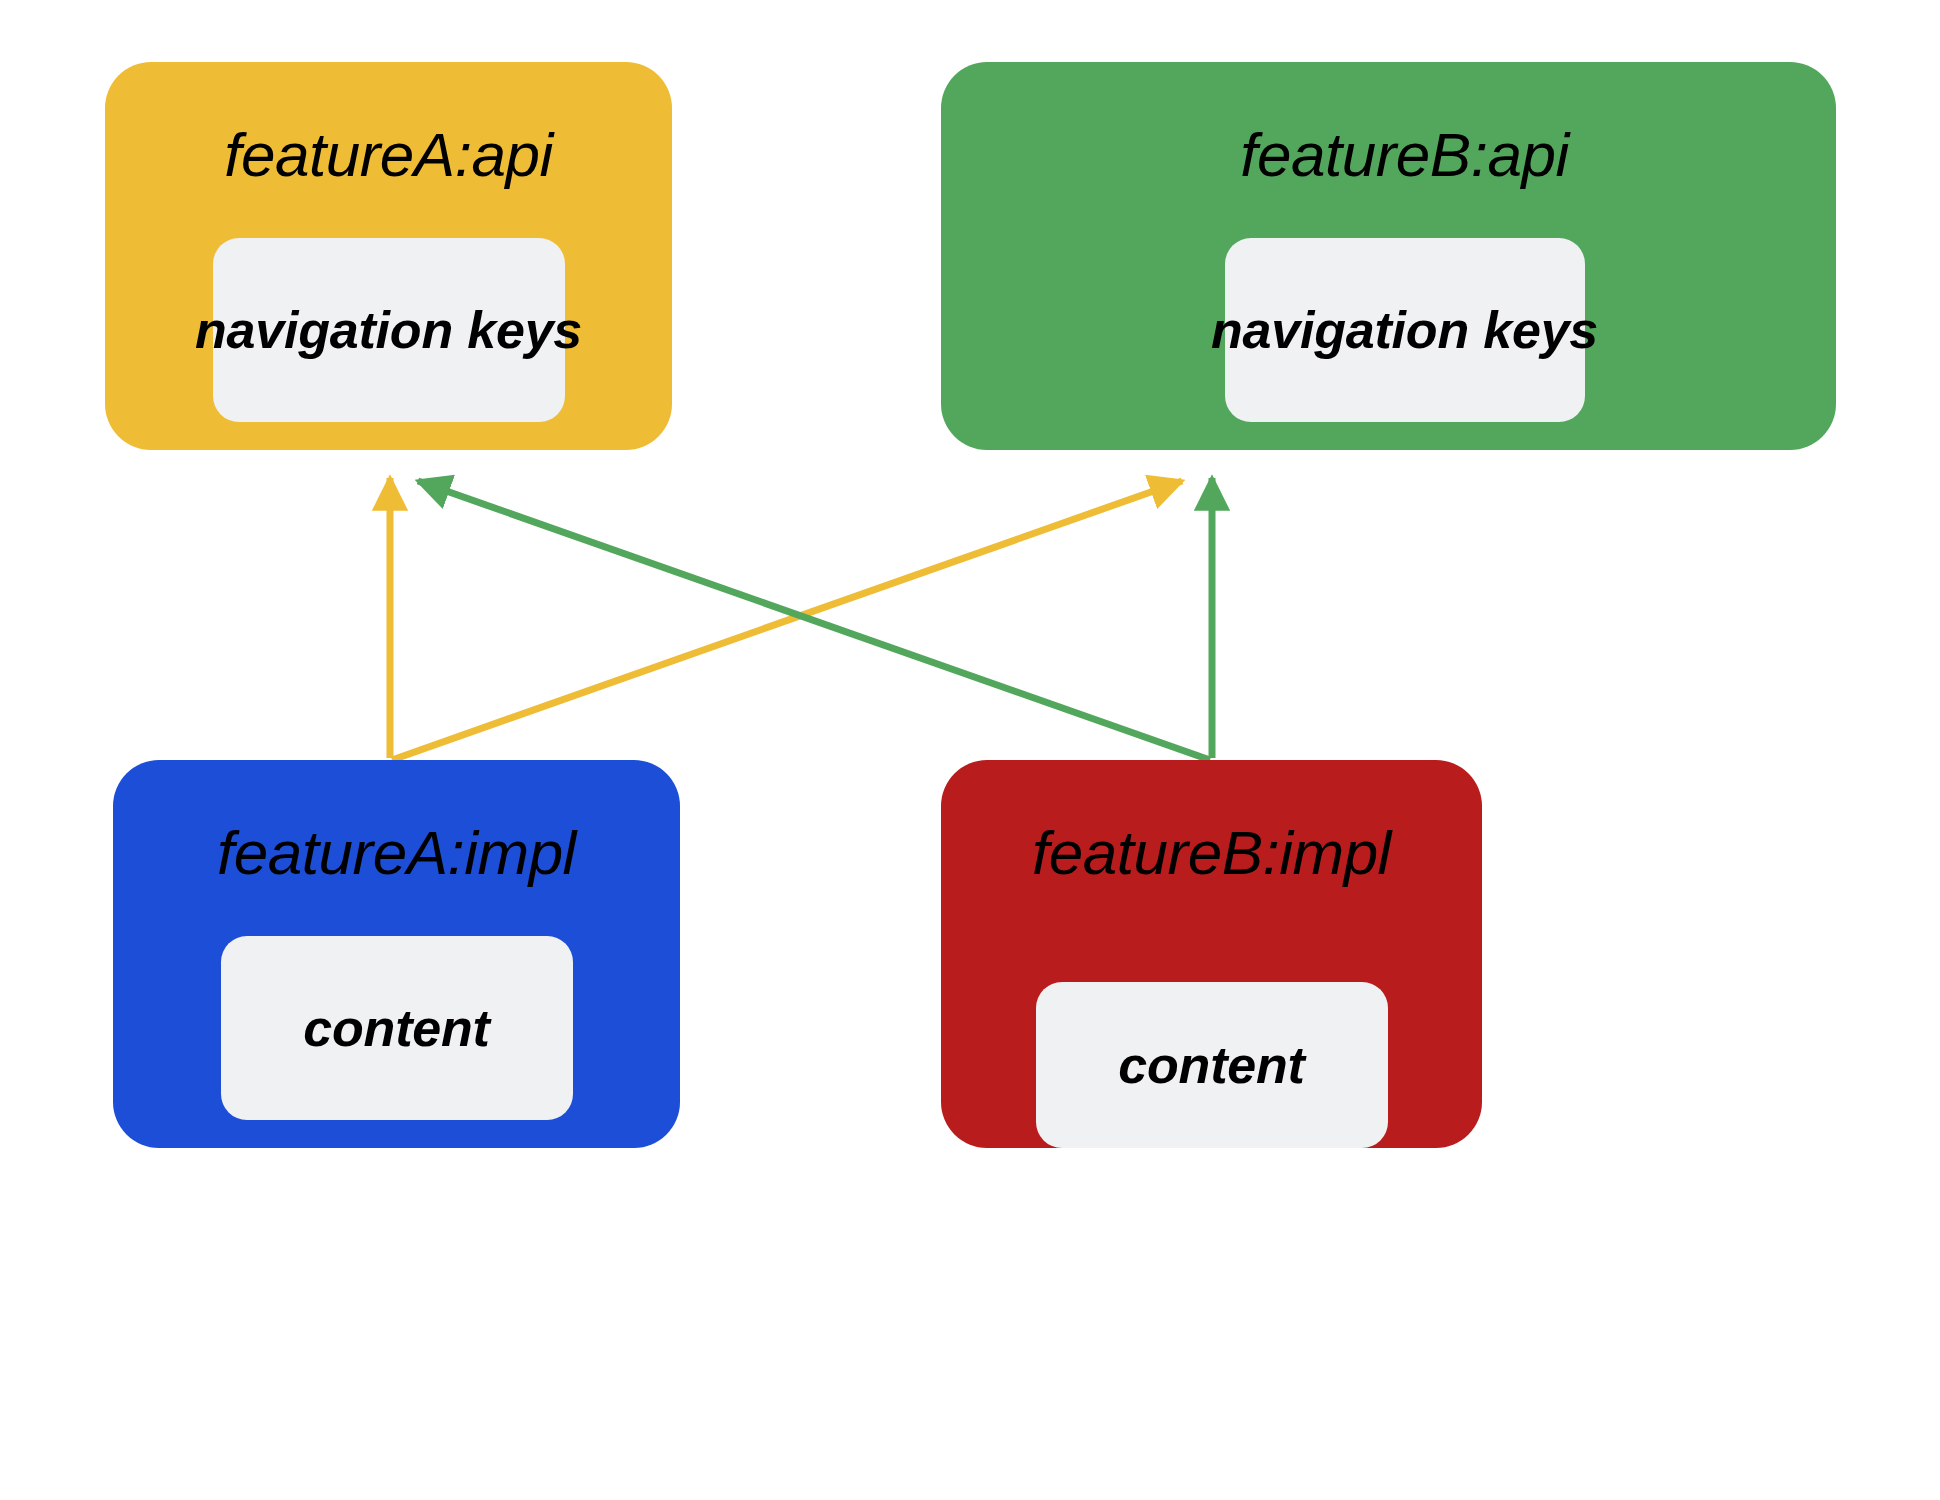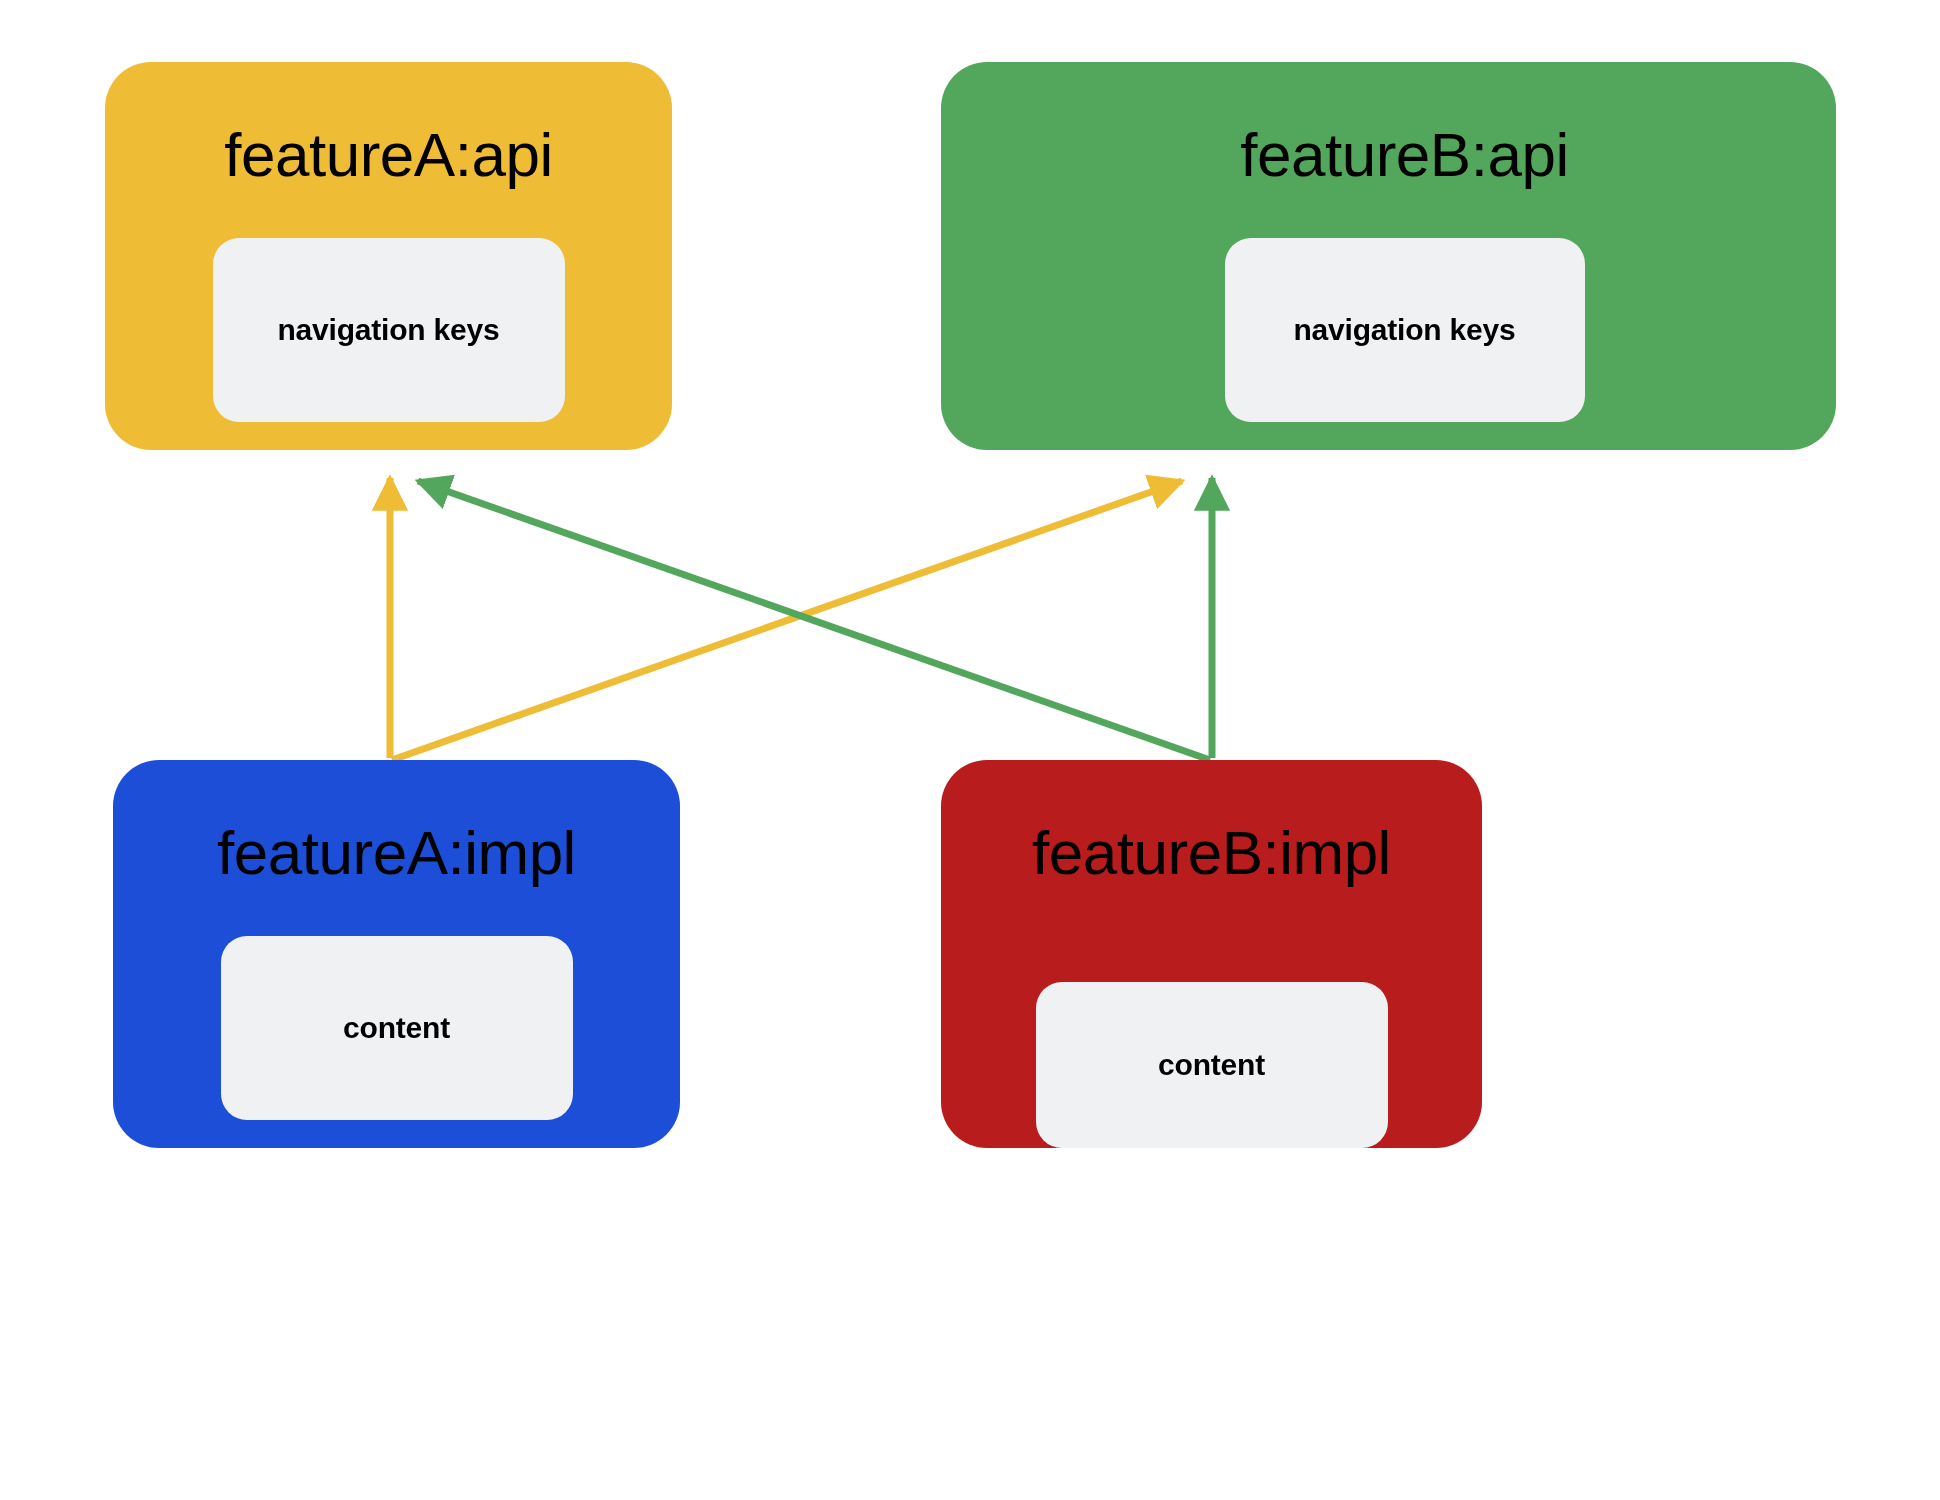--- a/index.html
+++ b/index.html
@@ -38,21 +38,21 @@
   }
   .inner-pill {
     box-sizing: border-box;
     background: #F0F1F3;
     border-radius: 26px;
     display: flex;
     align-items: center;
     justify-content: center;
   }
   .inner-pill-label {
-    font-size: 30px;
+    font-size: 52px;
     font-weight: 700;
     color: #000000;
     letter-spacing: -0.2px;
     line-height: 1;
     white-space: nowrap;
   }
 
   
   #card-featureA-api {
     left: 105px;  top: 62px;  width: 567px;  height: 388px;
@@ -96,21 +96,21 @@
     position: absolute;
     left: 0; top: 0;
     width: 1940px;
     height: 1500px;
     pointer-events: none;
   }
 </style>
 </head>
 <body>
 
-<div id="stage" style="background: rgb(255, 255, 255);">
+<div id="stage" style="background: rgb(255, 255, 255); font-style: italic;">
 
   <svg id="edges" viewBox="0 0 1940 1500" width="1940" height="1500" xmlns="http://www.w3.org/2000/svg">
     <defs>
       <marker id="arrow-yellow" viewBox="0 0 10 10" refX="9" refY="5" markerWidth="5.2" markerHeight="5.2" orient="auto-start-reverse">
         <path d="M 0 0 L 10 5 L 0 10 z" fill="#EFBC35"></path>
       </marker>
       <marker id="arrow-green" viewBox="0 0 10 10" refX="9" refY="5" markerWidth="5.2" markerHeight="5.2" orient="auto-start-reverse">
         <path d="M 0 0 L 10 5 L 0 10 z" fill="#53A75C"></path>
       </marker>
     </defs>

